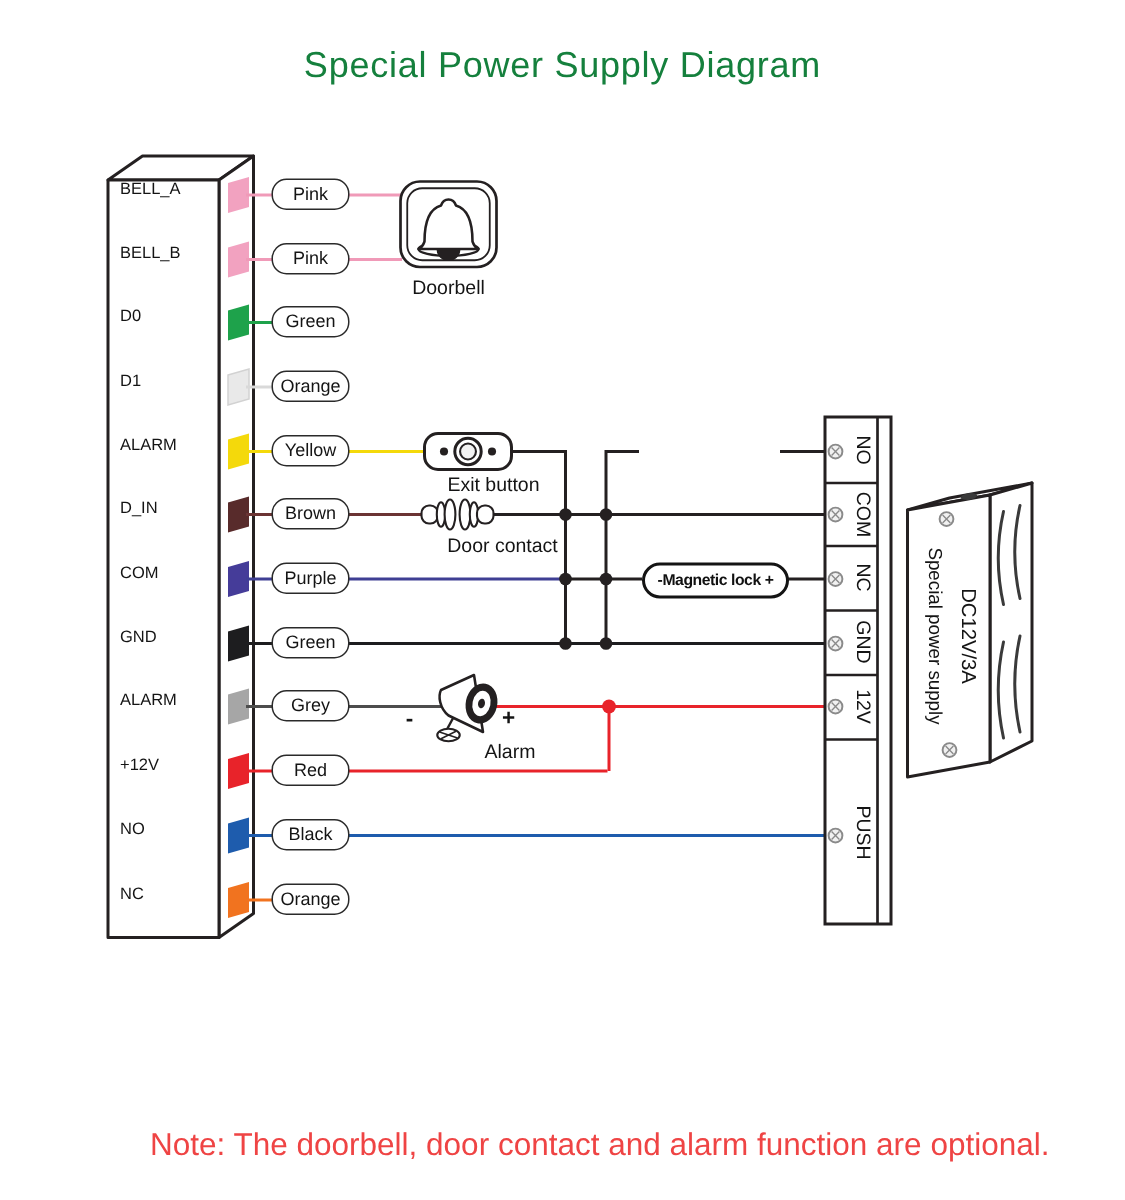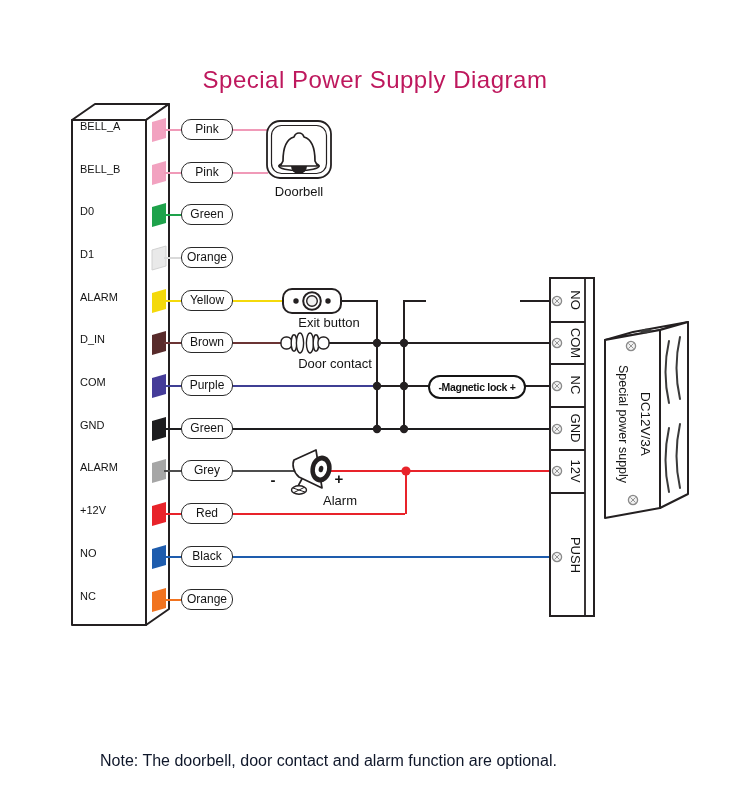--- a/index.html
+++ b/index.html
@@ -11,21 +11,21 @@
   .tname{left:80px;width:70px;font-size:11px;color:#141414;}
   .pill{left:181px;width:50px;height:19px;line-height:19px;text-align:center;
         border:1.6px solid #2a2a2a;border-radius:10px;font-size:12px;color:#141414;background:#fff;}
   .lockpill{height:20px;line-height:20px;text-align:center;border:2px solid #141414;
             border-radius:12px;font-size:10.5px;font-weight:700;letter-spacing:-.3px;background:#fff;color:#111;}
   .cap{font-size:13px;text-align:center;color:#141414;}
   .sign{font-size:15px;font-weight:700;color:#141414;}
   .rot{transform:rotate(90deg);text-align:center;font-size:13px;color:#141414;height:16px;line-height:16px;}
   .psname{font-size:12.5px;}
   .psmodel{font-size:13.5px;}
-  #note{left:100px;top:752px;width:600px;font-size:16px;color:#0f172a;}
+  #note{left:100px;top:752px;width:600px;font-size:21px;color:#ef4444;}
   .wfill{fill:#fff;stroke:#242021;stroke-width:2;stroke-linejoin:round;}
   .k{stroke:#242021;stroke-width:2;fill:none;}
   .k1{stroke:#242021;stroke-width:1.8;fill:none;}
   .w{stroke-width:2;fill:none;}
   .thin{stroke:#242021;stroke-width:1.4;fill:#fff;}
   .vent{stroke:#3a3a3a;stroke-width:2;fill:none;stroke-linecap:round;}
 </style>
 </head>
 <body>
 
@@ -164,21 +164,21 @@
       <circle cx="377" cy="343" r="4.2" fill="#242021"></circle>
       <circle cx="404" cy="343" r="4.2" fill="#242021"></circle>
       <circle cx="377" cy="386" r="4.2" fill="#242021"></circle>
       <circle cx="404" cy="386" r="4.2" fill="#242021"></circle>
       <circle cx="377" cy="429" r="4.2" fill="#242021"></circle>
       <circle cx="404" cy="429" r="4.2" fill="#242021"></circle>
       <circle cx="406" cy="471" r="4.6" fill="#e8232a"></circle>
     </g>
   </svg>
 
-  <div id="title" class="abs" style="color:#be185d;margin-top:36px;">Special Power Supply Diagram</div>
+  <div id="title" class="abs" style="color:#15803d;">Special Power Supply Diagram</div>
 
   <div class="abs tname" style="top:120px">BELL_A</div>
   <div class="abs tname" style="top:163px">BELL_B</div>
   <div class="abs tname" style="top:205px">D0</div>
   <div class="abs tname" style="top:248px">D1</div>
   <div class="abs tname" style="top:291px">ALARM</div>
   <div class="abs tname" style="top:333px">D_IN</div>
   <div class="abs tname" style="top:376px">COM</div>
   <div class="abs tname" style="top:419px">GND</div>
   <div class="abs tname" style="top:461px">ALARM</div>

